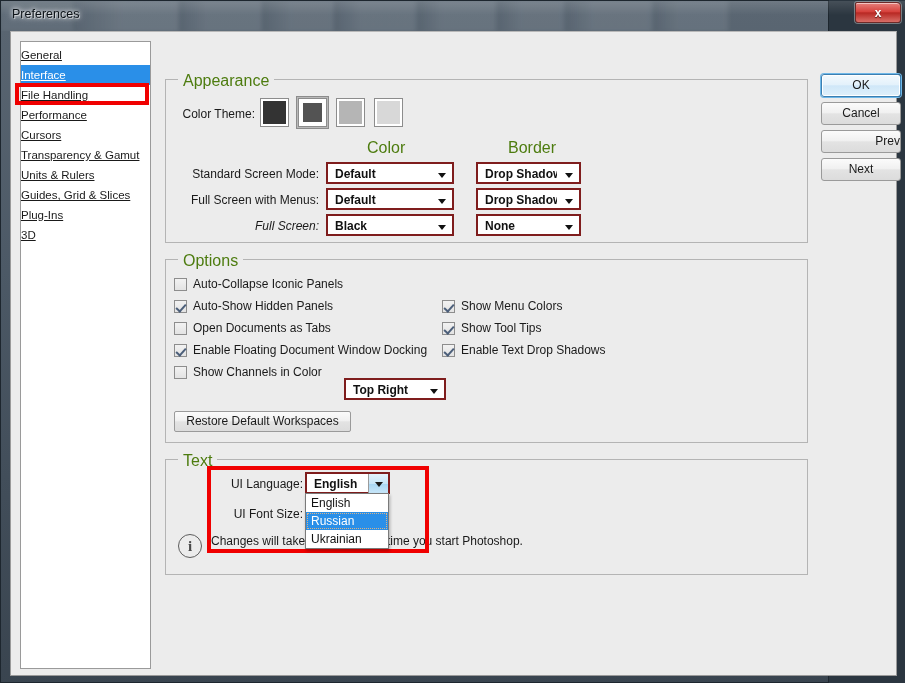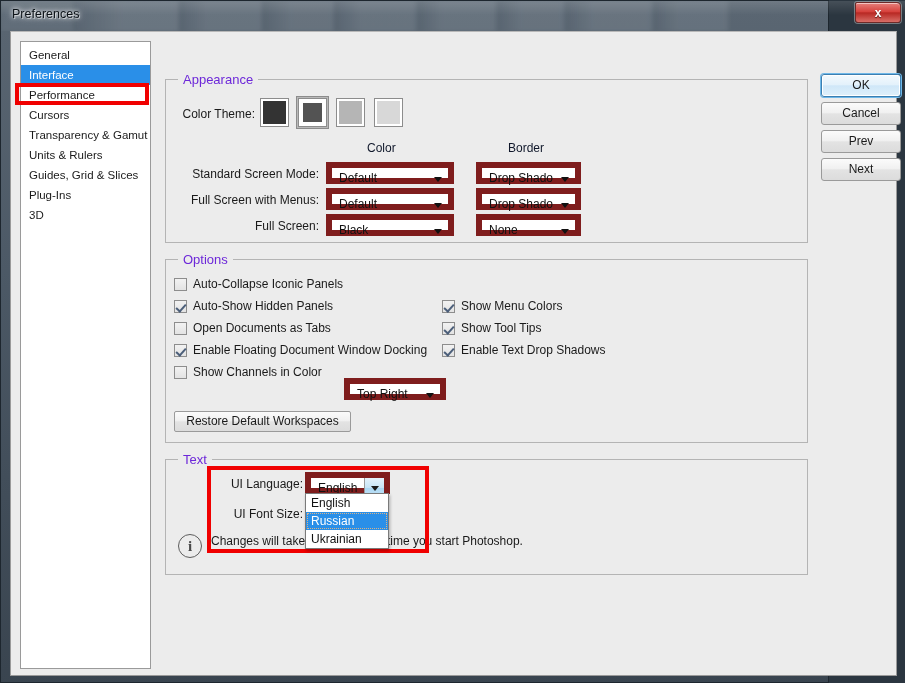--- a/index.html
+++ b/index.html
@@ -106,25 +106,25 @@
     left: 9px; top: 9px;
     width: 131px; height: 628px;
     background: #ffffff;
     border: 1px solid #9a9a9a;
     overflow: hidden;
   }
   .nav-item {
     position: relative;
     height: 20px;
     line-height: 20px;
-    padding-left: 8px;
     font-size: 11.5px;
     color: #1a1a1a;
     white-space: nowrap;
     cursor: default;
+    text-decoration: underline;
   }
   .nav-item.selected {
     background: #2a8fe8;
     color: #ffffff;
   }
   #nav-list { padding-top: 3px; }
 
   
   .annot {
     position: absolute;
@@ -139,38 +139,38 @@
   .groupbox {
     position: absolute;
     border: 1px solid #b4b4b4;
     background: transparent;
   }
   .groupbox > .gb-title {
     position: absolute;
     top: -8px; left: 12px;
     background: #ececec;
     padding: 0 5px;
-    font-size: 13px;
-    color: #6d28d9;
+    font-size: 16px;
+    color: #4d7c0f;
     white-space: nowrap;
   }
   #gb-appearance { left: 154px; top: 47px; width: 643px; height: 164px; }
   #gb-options    { left: 154px; top: 227px; width: 643px; height: 184px; }
   #gb-text       { left: 154px; top: 427px; width: 643px; height: 116px; }
 
   
   .lbl {
     position: absolute;
     font-size: 12px;
     color: #1a1a1a;
     white-space: nowrap;
     line-height: 16px;
   }
   .lbl.right { text-align: right; }
-  .hdr { font-size: 12px; color: #0f172a; }
+  .hdr { font-size: 16px; color: #4d7c0f; }
 
   
   .swatch {
     position: absolute;
     width: 29px; height: 29px;
     border: 1px solid #8c8c8c;
     background: #ffffff;
     cursor: pointer;
   }
   .swatch > i {
@@ -182,22 +182,23 @@
     border-color: #8c8c8c;
     box-shadow: 0 0 0 1px #b9b9b9, 0 0 0 2px #8c8c8c;
   }
   .swatch.selected > i { left: 4px; top: 4px; right: 4px; bottom: 4px; }
 
   
   .combo {
     position: absolute;
     height: 22px;
     background: #ffffff;
-    border: 6px solid #7f1d1d;
-    cursor: pointer;
+    border: 2px solid #7f1d1d;
+    cursor: pointer;
+    font-weight: bold;
   }
   .combo .cval {
     position: absolute;
     left: 7px; top: 0; right: 22px;
     line-height: 20px;
     font-size: 12px;
     color: #111;
     white-space: nowrap;
     overflow: hidden;
   }
@@ -294,21 +295,21 @@
     cursor: pointer;
     white-space: nowrap;
   }
   .btn.default {
     border-color: #3c7fb1;
     box-shadow: 0 0 0 1px #6fb8e8, inset 0 0 0 1px #ffffff;
     background: linear-gradient(180deg,#f3f9fd 0%, #e3f1fb 48%, #cfe7f8 51%, #dff0fb 100%);
   }
   #btn-ok     { left: 810px; top: 42px;  width: 80px; }
   #btn-cancel { left: 810px; top: 70px;  width: 80px; }
-  #btn-prev   { left: 810px; top: 98px;  width: 80px; }
+  #btn-prev   { left: 810px; top: 98px;  width: 80px; text-align: right; }
   #btn-next   { left: 810px; top: 126px; width: 80px; }
   #btn-restore{ left: 163px; top: 379px; width: 177px; height: 21px; line-height: 19px;
                 border-radius: 2px; }
 
   
   #info-icon {
     position: absolute;
     left: 167px; top: 502px;
     width: 24px; height: 24px;
     border: 1.6px solid #5d5d5d;
@@ -336,20 +337,21 @@
       <span class="glyph">x</span>
     </div>
   </div>
 
   <div id="client">
 
     <div id="sidebar">
       <div id="nav-list">
           <div class="nav-item"><span>General</span></div>
           <div class="nav-item selected"><span>Interface</span></div>
+          <div class="nav-item"><span>File Handling</span></div>
           <div class="nav-item"><span>Performance</span></div>
           <div class="nav-item"><span>Cursors</span></div>
           <div class="nav-item"><span>Transparency &amp; Gamut</span></div>
           <div class="nav-item"><span>Units &amp; Rulers</span></div>
           <div class="nav-item"><span>Guides, Grid &amp; Slices</span></div>
           <div class="nav-item"><span>Plug-Ins</span></div>
           <div class="nav-item"><span>3D</span></div>
         </div>
     </div>
     <div class="annot" id="annot-interface"></div>
@@ -390,21 +392,21 @@
     <div class="lbl right" style="left:156px; top:160px; width:152px;">Full Screen with Menus:</div>
     <div class="combo" style="left:315px; top:156px; width:128px;">
       <span class="cval">Default</span>
       <span class="carrow"></span>
     </div>
     <div class="combo" style="left:465px; top:156px; width:105px;">
       <span class="cval">Drop Shadow</span>
       <span class="carrow"></span>
     </div>
 
-    <div class="lbl right" style="left:156px; top:186px; width:152px;">Full Screen:</div>
+    <div class="lbl right" style="left:156px; top:186px; width:152px;font-style:italic;">Full Screen:</div>
     <div class="combo" style="left:315px; top:182px; width:128px;">
       <span class="cval">Black</span>
       <span class="carrow"></span>
     </div>
     <div class="combo" style="left:465px; top:182px; width:105px;">
       <span class="cval">None</span>
       <span class="carrow"></span>
     </div>
 
     <div class="groupbox" id="gb-options">

